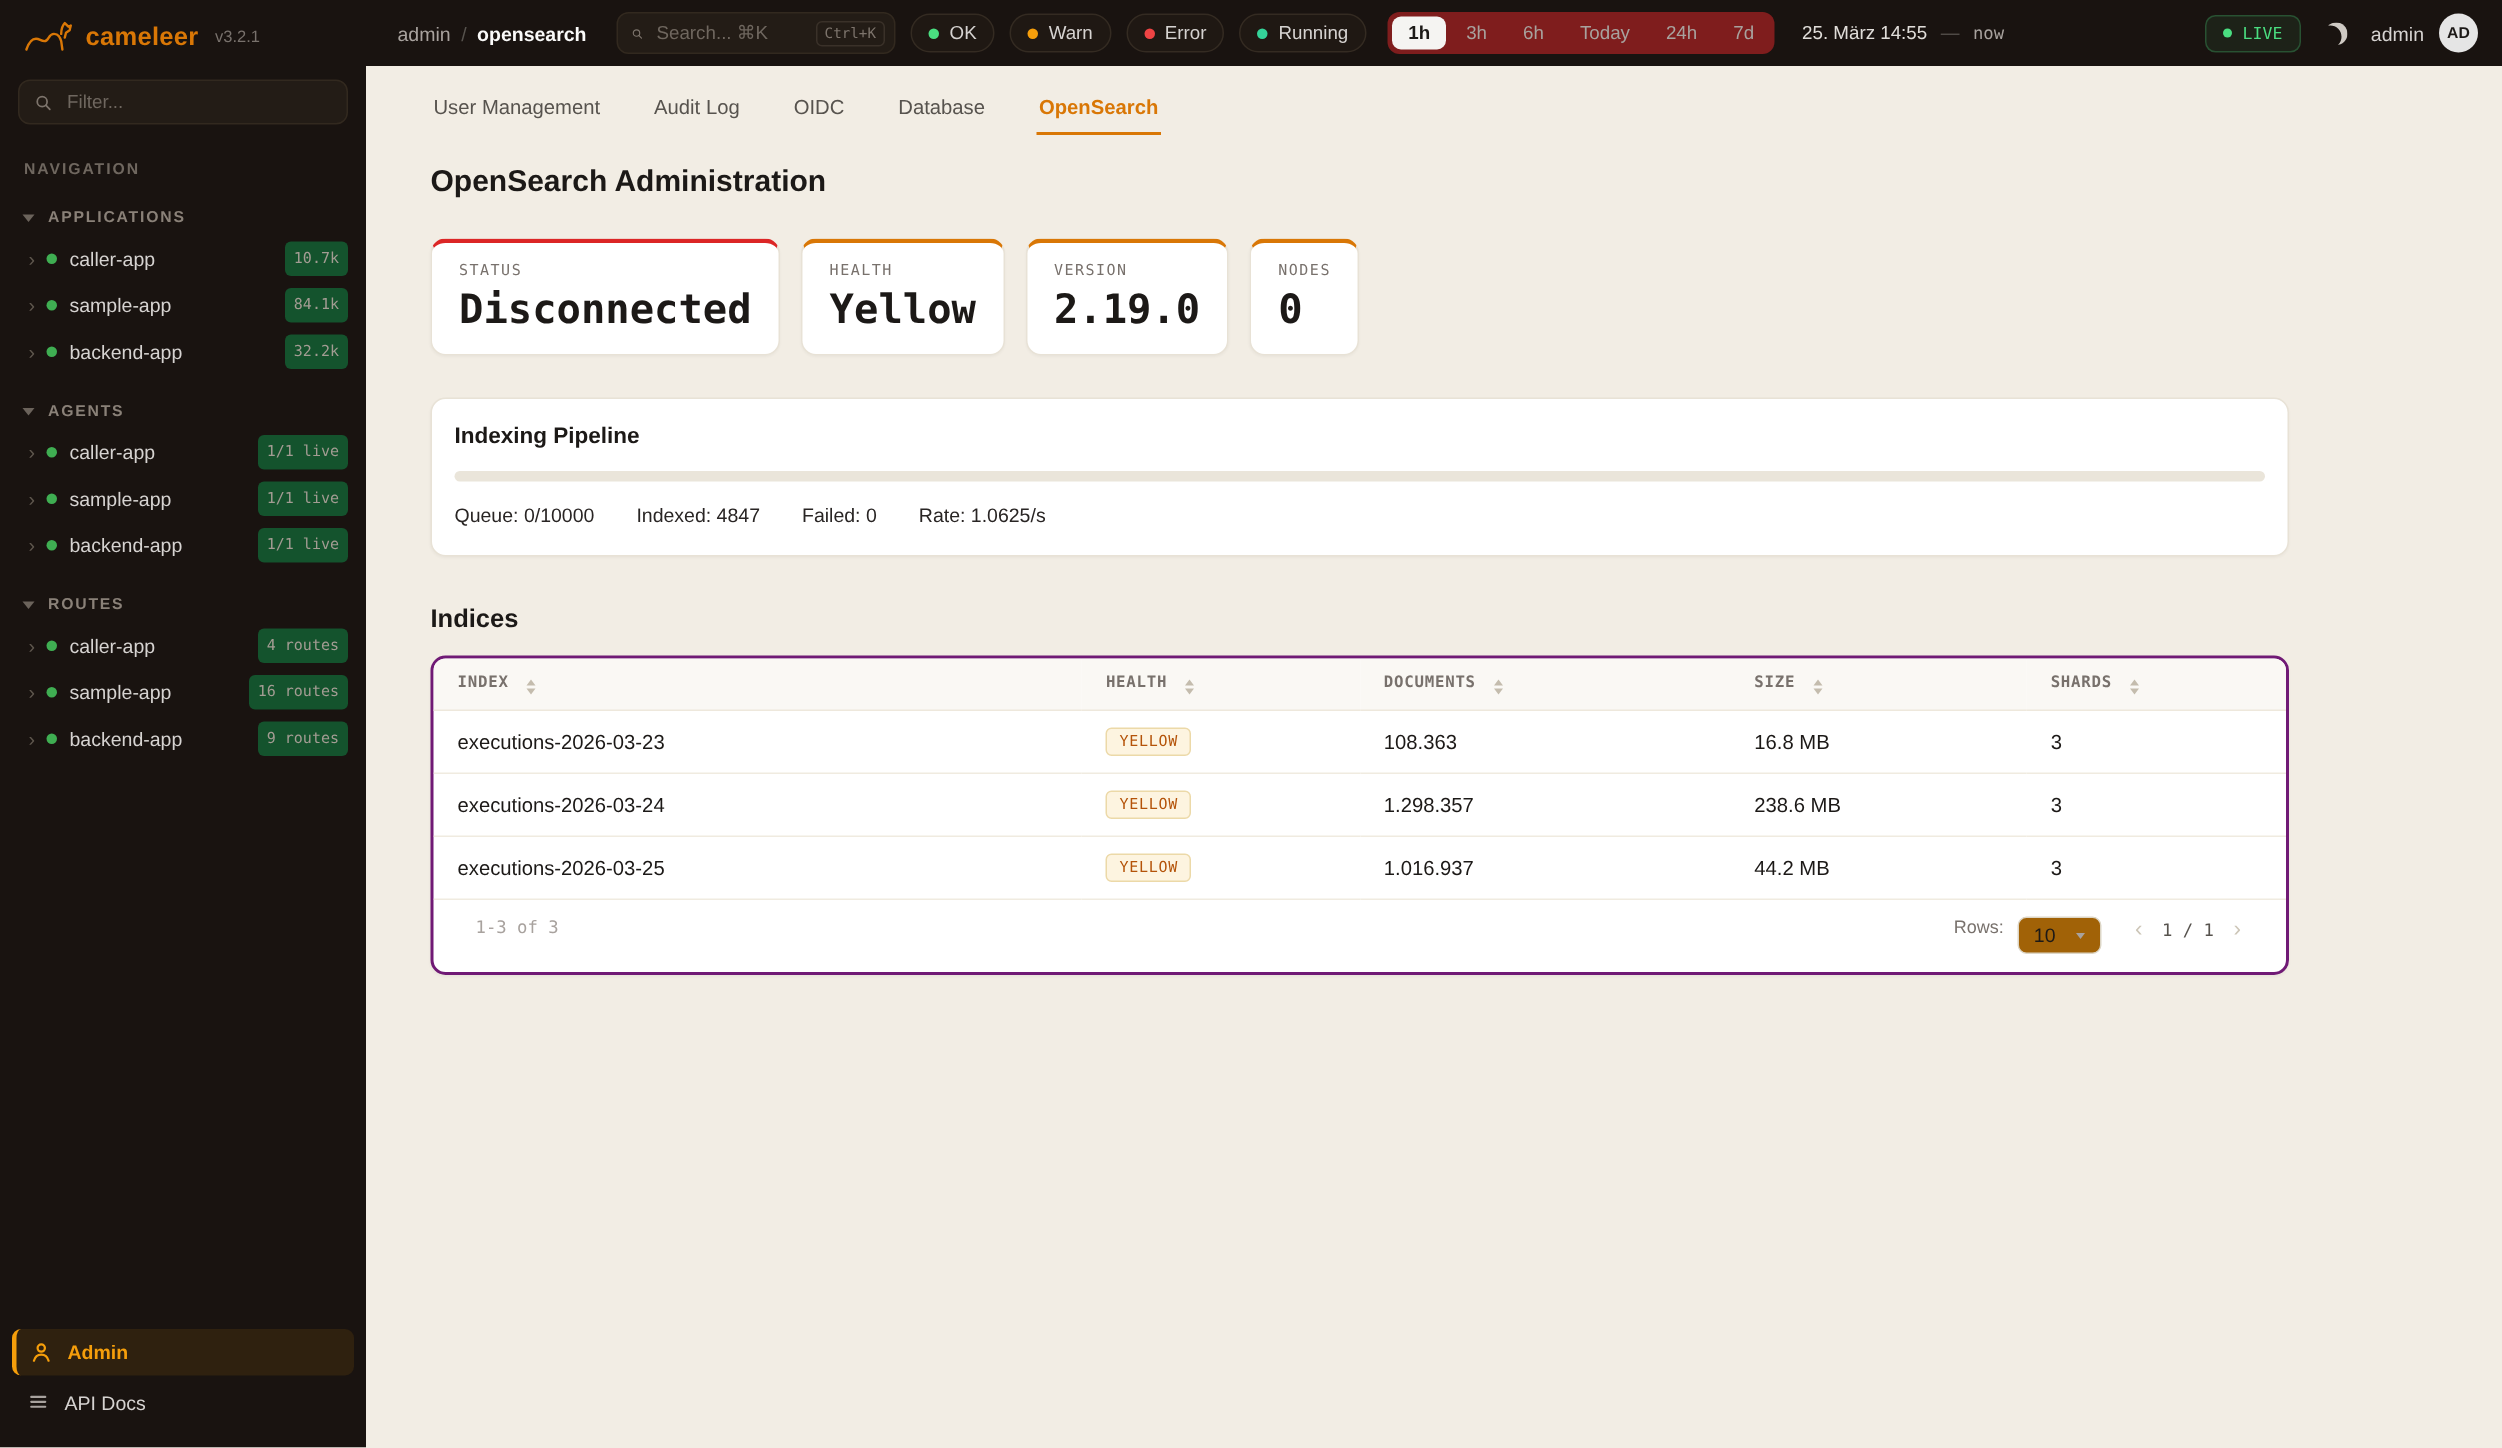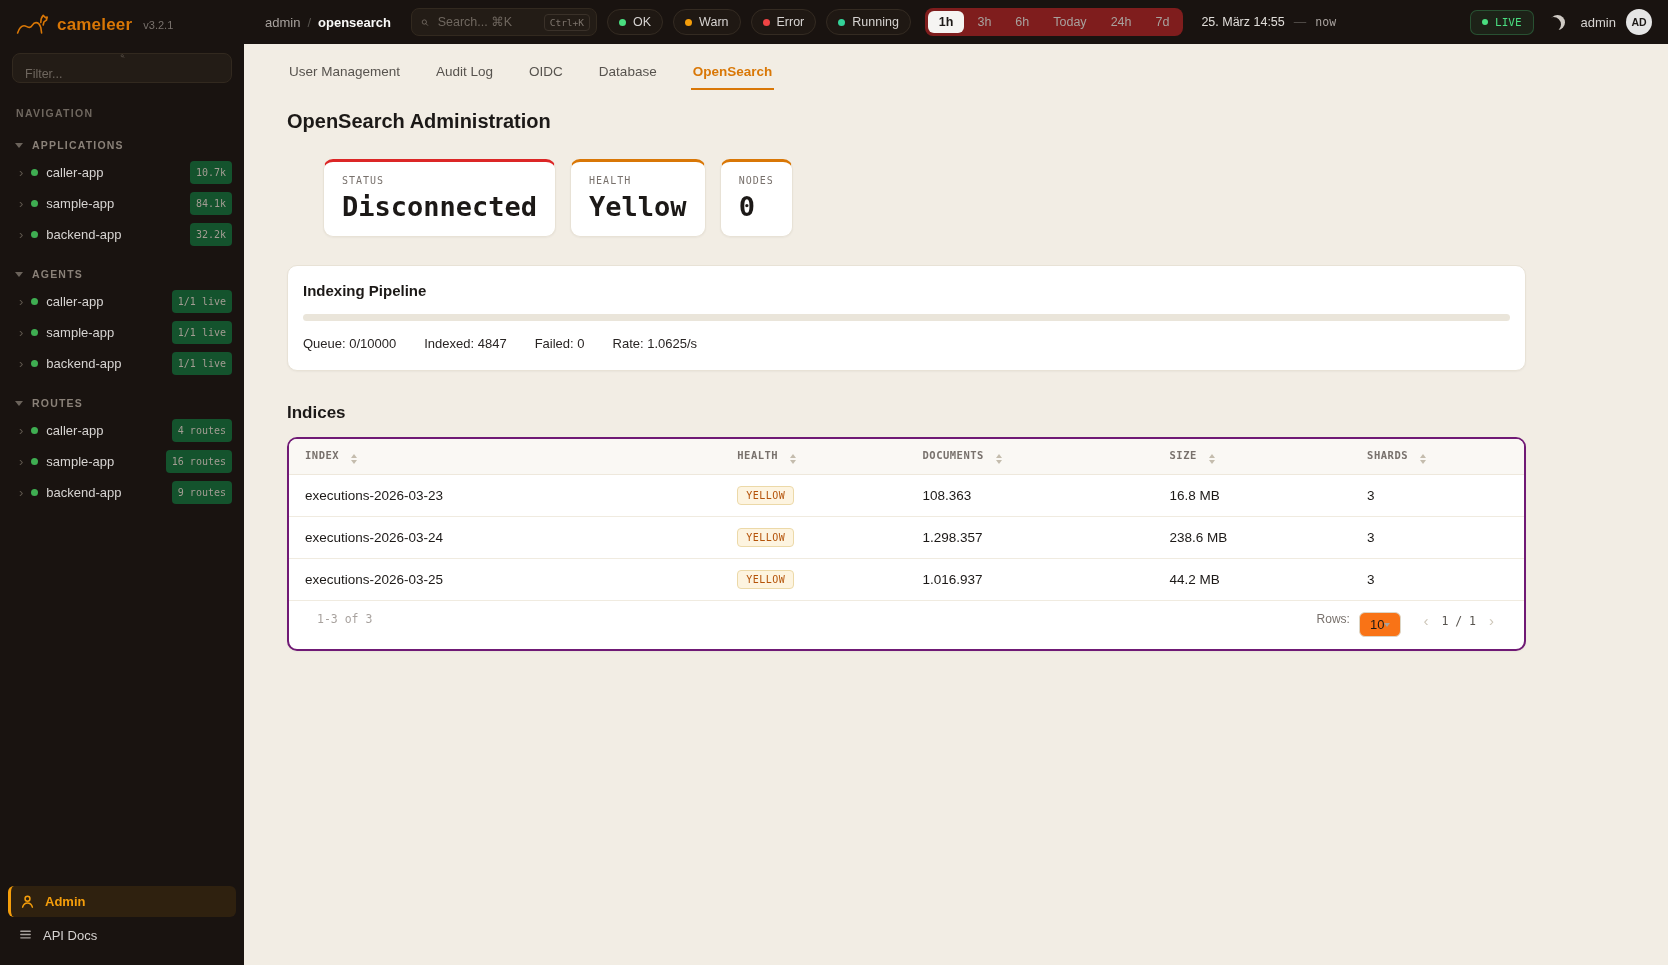--- a/index.html
+++ b/index.html
@@ -14,21 +14,21 @@
   
   .sidebar {
     width:244px; min-width:244px; height:100%;
     background:#191310; display:flex; flex-direction:column;
   }
   .logo-row { display:flex; align-items:center; gap:9px; padding:13px 16px 8px; cursor:pointer; }
   .brand-name { color:#d97706; font-weight:700; font-size:17px; letter-spacing:.2px; }
   .brand-version { color:#78716c; font-size:11px; margin-left:2px; }
   .filter-box {
     margin:8px 12px 12px; background:#231c16; border:1px solid #32291f; border-radius:8px;
-    height:30px; display:flex; align-items:center; gap:8px; padding:0 10px;flex-direction:column;
+    height:30px; display:flex; align-items:center; gap:8px; padding:0 10px;
   }
   .filter-box input, .search-box input {
     background:transparent; border:none; outline:none; color:#d6d3d1;
     font-size:12.5px; width:100%; font-family:"Liberation Sans", sans-serif;
   }
   .filter-box input::placeholder, .search-box input::placeholder { color:#6f675f; }
   .nav-label { padding:12px 16px 2px; font-size:10.5px; letter-spacing:1.3px; color:#6f675f; font-weight:700; }
   .nav-group { margin-top:14px; }
   .group-header { display:flex; align-items:center; gap:9px; padding:4px 16px 6px 15px; cursor:pointer;
     color:#8a8178; font-size:10.5px; letter-spacing:1.2px; font-weight:700; }
@@ -100,22 +100,22 @@
   tbody td { padding:11px 16px; font-size:13.5px; color:#1c1917; border-bottom:1px solid #f0ebe0; }
   tbody tr { cursor:pointer; }
   .sort { display:inline-flex; flex-direction:column; gap:2px; margin-left:5px; vertical-align:1px; }
   .sort .up { width:0;height:0;border-left:3px solid transparent;border-right:3px solid transparent;border-bottom:4px solid #c4bcad; }
   .sort .dn { width:0;height:0;border-left:3px solid transparent;border-right:3px solid transparent;border-top:4px solid #c4bcad; }
   .health-badge { display:inline-block; font-family:"DejaVu Sans Mono", monospace; font-size:10px; letter-spacing:.5px;
     color:#b45309; background:#fdf4e0; border:1px solid #ecd9a8; border-radius:4px; padding:3px 8px; }
   .table-footer { display:flex; align-items:flex-start; padding:11px 28px 12px; }
   .range-text { font-family:"DejaVu Sans Mono", monospace; font-size:11.5px; color:#a8a29e; }
   .rows-label { font-size:12px; color:#78716c; margin-right:9px; }
-  .rows-select { display:flex; align-items:center; border:1px solid #ddd6c6; border-radius:6px;
-    padding:4px 10px; font-size:13px; color:#1c1917; background:#f97316; cursor:pointer; }
+  .rows-select { display:flex; align-items:center; gap:14px; border:1px solid #ddd6c6; border-radius:6px;
+    padding:4px 10px; font-size:13px; color:#1c1917; background:#a16207; cursor:pointer; }
   .tri-sm { width:0;height:0;border-left:3.5px solid transparent;border-right:3.5px solid transparent;border-top:4.5px solid #a8a29e; }
   .pager { display:flex; align-items:center; gap:11px; margin-left:20px; }
   .pager-btn { background:none; border:none; color:#cdc6b8; font-size:15px; cursor:pointer; padding:0 2px; font-family:"Liberation Sans", sans-serif; }
   .page-indicator { font-family:"DejaVu Sans Mono", monospace; font-size:11.5px; color:#57534e; }
 </style>
 </head>
 <body>
 
 <aside class="sidebar">
   <div class="logo-row">
@@ -300,27 +300,31 @@
       <div class="tab">User Management</div>
       <div class="tab">Audit Log</div>
       <div class="tab">OIDC</div>
       <div class="tab">Database</div>
       <div class="tab active">OpenSearch</div>
     </div>
 
     <h1 class="page-title">OpenSearch Administration</h1>
 
     <div class="stats-row">
-      <div class="stat-card" style="border-top-color: rgb(220, 38, 38); margin-left: 36px;">
+      <div class="stat-card" style="border-top-color: rgb(220, 38, 38);">
         <div class="stat-label">STATUS</div>
         <div class="stat-value">Disconnected</div>
       </div>
       <div class="stat-card" style="border-top-color: rgb(217, 119, 6);">
         <div class="stat-label">HEALTH</div>
         <div class="stat-value">Yellow</div>
+      </div>
+      <div class="stat-card" style="border-top-color: rgb(217, 119, 6);">
+        <div class="stat-label">VERSION</div>
+        <div class="stat-value">2.19.0</div>
       </div>
       <div class="stat-card" style="border-top-color: rgb(217, 119, 6);">
         <div class="stat-label">NODES</div>
         <div class="stat-value">0</div>
       </div>
     </div>
 
     <div class="pipeline-card main-width">
       <div class="pipeline-title">Indexing Pipeline</div>
       <div class="progress-track">

